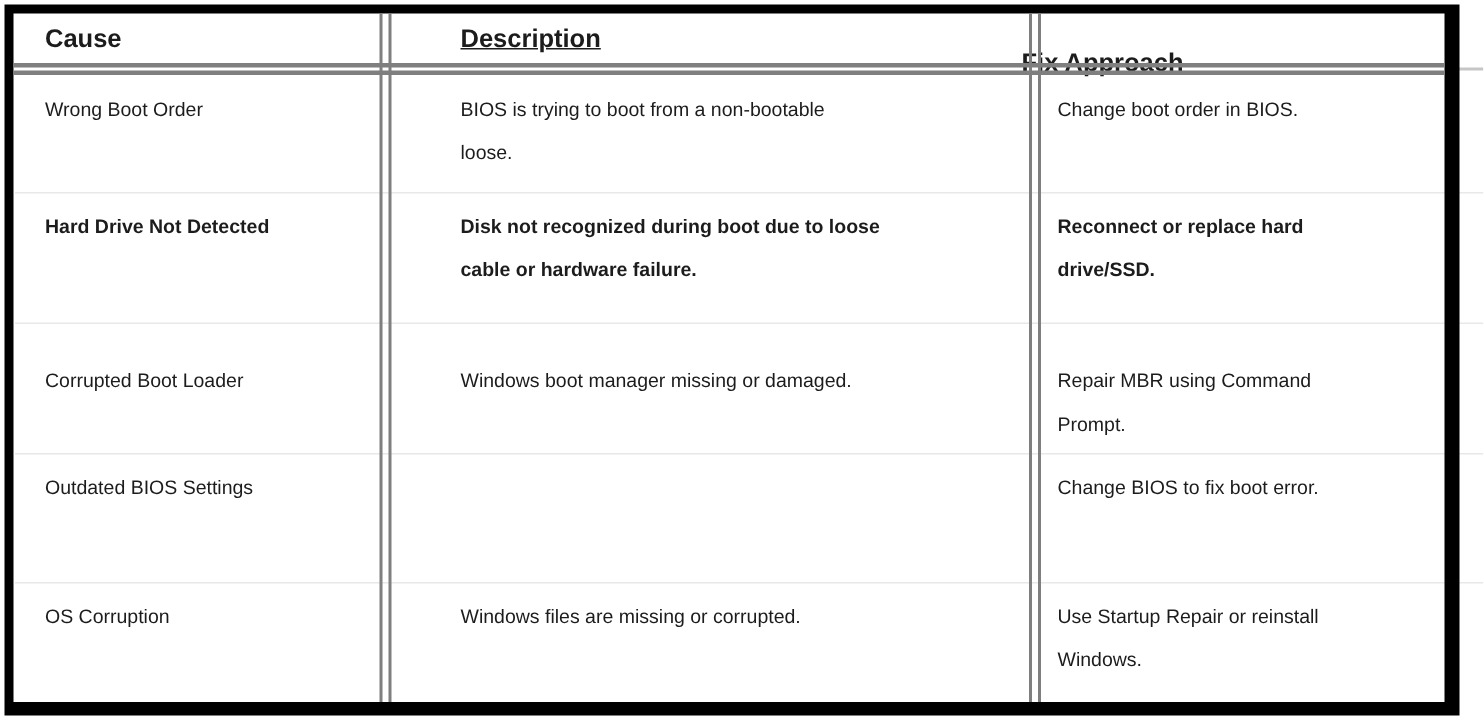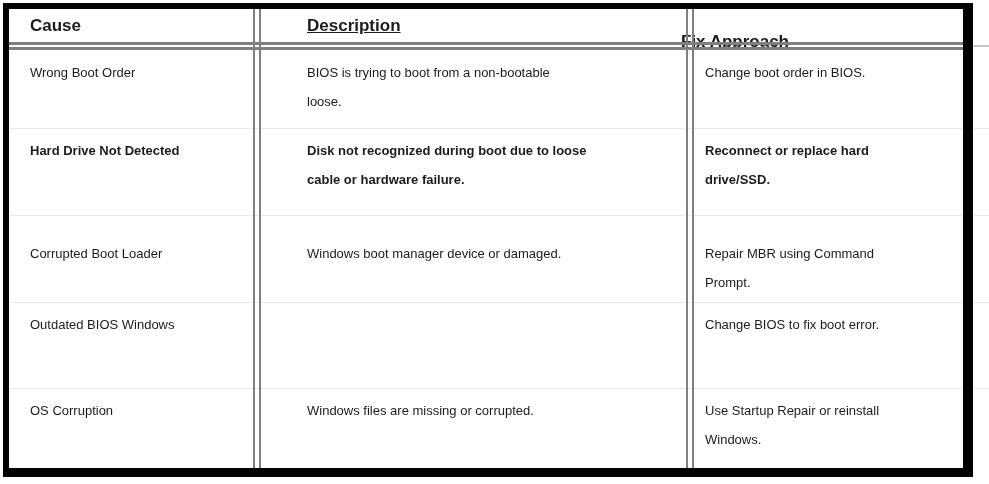--- a/index.html
+++ b/index.html
@@ -158,27 +158,27 @@
       <div class="body-row row-2">
         <div class="cell cell-cause">Hard Drive Not Detected</div>
         <div class="cell cell-desc">Disk not recognized during boot due to loose
 cable or hardware failure.</div>
         <div class="cell cell-fix">Reconnect or replace hard
 drive/SSD.</div>
       </div>
 
       <div class="body-row row-3">
         <div class="cell cell-cause">Corrupted Boot Loader</div>
-        <div class="cell cell-desc">Windows boot manager device or damaged.</div>
+        <div class="cell cell-desc">Windows boot manager missing or damaged.</div>
         <div class="cell cell-fix">Repair MBR using Command
 Prompt.</div>
       </div>
 
       <div class="body-row row-4">
-        <div class="cell cell-cause">Outdated BIOS Windows</div>
+        <div class="cell cell-cause">Outdated BIOS Settings</div>
         <div class="cell cell-fix">Change BIOS to fix boot error.</div>
       </div>
 
       <div class="body-row row-5">
         <div class="cell cell-desc">Windows files are missing or corrupted.</div>
         <div class="cell cell-cause">OS Corruption</div>
         <div class="cell cell-fix">Use Startup Repair or reinstall
 Windows.</div>
       </div>
 

